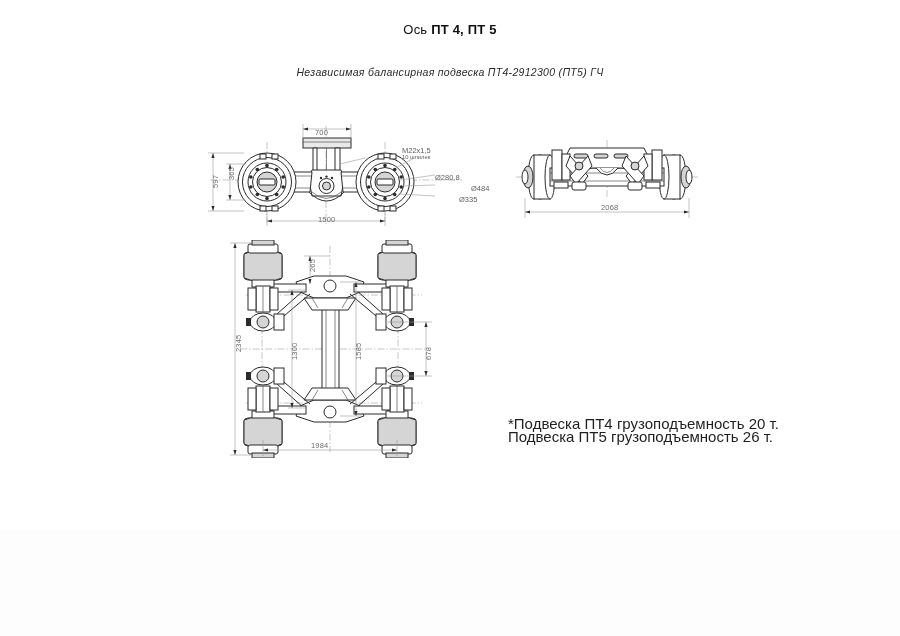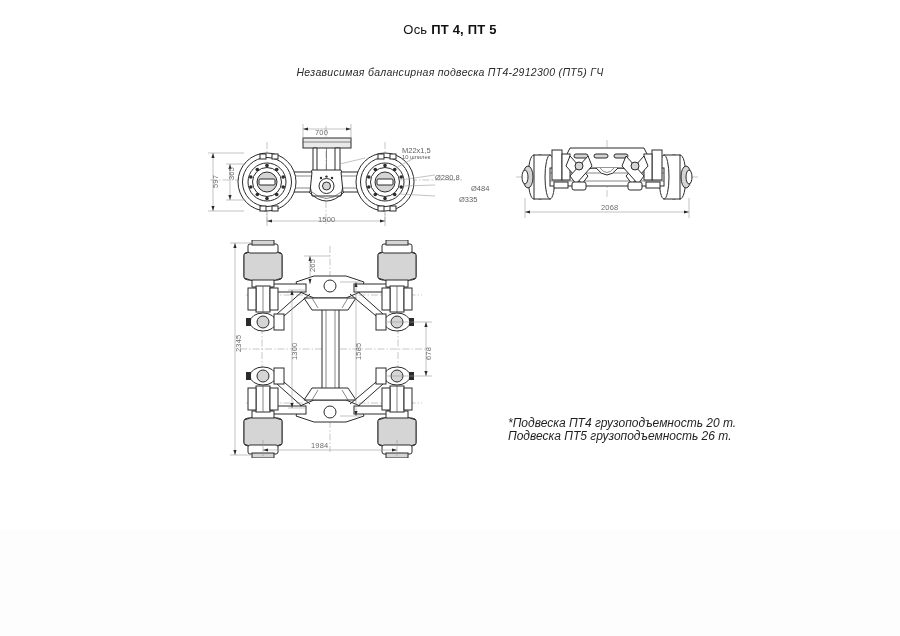--- a/index.html
+++ b/index.html
@@ -24,22 +24,21 @@
   .subtitle{
     position:absolute;left:0;top:66px;width:900px;
     text-align:center;
     font-style:italic;
     font-size:10.5px;
     color:#2a2a2a;
     letter-spacing:.3px;
   }
   .notes{
     position:absolute;left:508px;top:417px;
-    font-style:italic;
-    font-size:12px;
+    font-size:15px;
     line-height:13px;
     color:#1f1f1f;
     white-space:nowrap;
   }
   .dim-label{
     position:absolute;
     font-size:7.5px;
     color:#6d6d6d;
     font-family:"Liberation Sans", sans-serif;
     white-space:nowrap;

